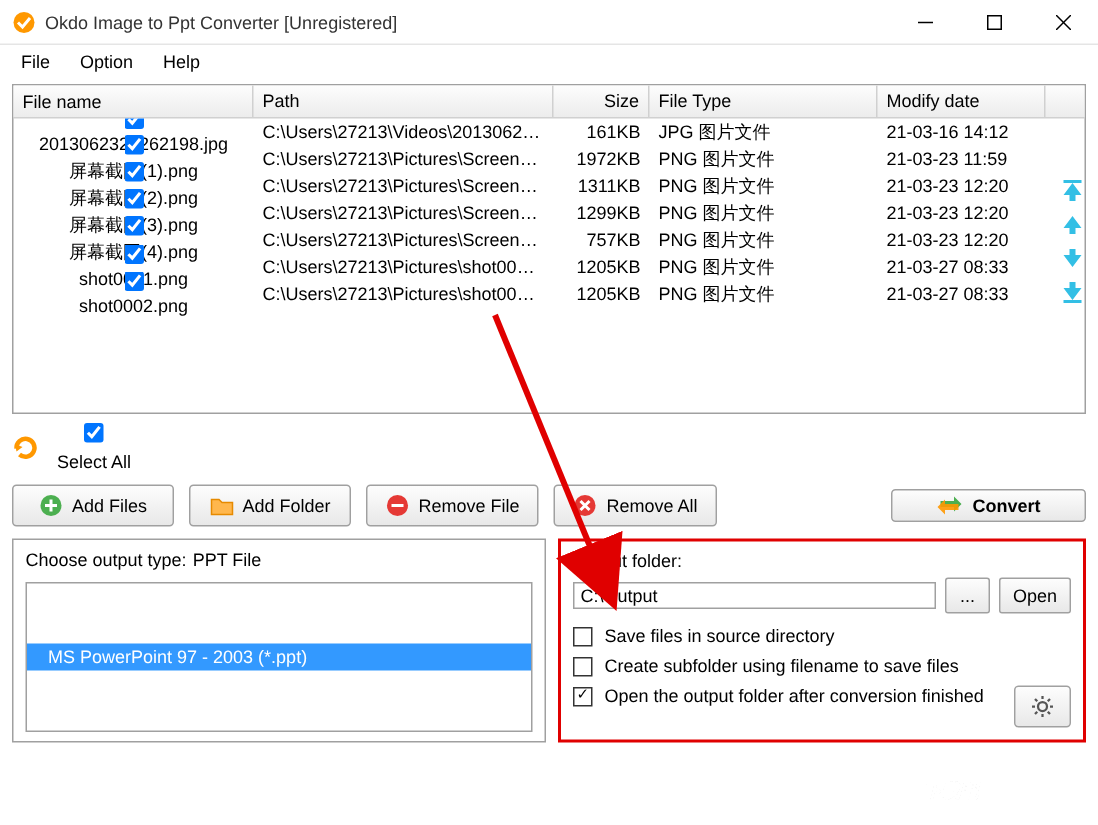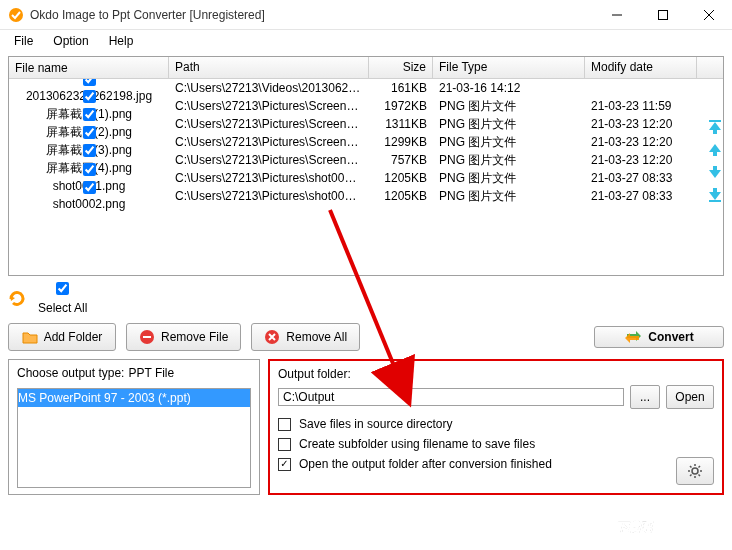--- a/index.html
+++ b/index.html
@@ -28,25 +28,25 @@
 .mid-row { display: flex; align-items: center; margin: 6px 0 8px 0; gap: 10px; }
 .orange-arrow { width: 20px; height: 18px; }
 .checkbox-row { display: flex; align-items: center; gap: 6px; flex-direction: column; }
 input[type=checkbox] { width: 13px; height: 13px; }
 .btn-row { display: flex; gap: 10px; align-items: center; }
 .btn { height: 28px; min-width: 108px; background: linear-gradient(#fdfdfd,#e8e8e8); border: 1px solid #a0a0a0; border-radius: 3px; display: flex; align-items: center; justify-content: center; gap: 6px; padding: 0 12px; cursor: pointer; }
 .btn.big { min-width: 130px; height: 22px; font-weight: bold; font-size: 13px; }
 .spacer { flex: 1; }
 .bottom { display: flex; gap: 8px; margin-top: 8px; }
 .panel { border: 1px solid #a0a0a0; padding: 6px 8px; }
-.panel-left { width: 252px; }
+.panel-left { width: 356px; }
 .panel-right { flex: 1; border: 2px solid #e00000; position: relative; }
 .label { margin-bottom: 4px; display: block; }
 .listbox { border: 1px solid #a0a0a0; height: 100px; background: #fff; }
-.listitem { background: #3399ff; color: #fff; padding: 2px 0; }
+.listitem { background: #3399ff; color: #fff; padding: 2px 14px; margin-top: 40px; }
 .folder-row { display: flex; gap: 6px; align-items: center; margin-bottom: 8px; }
 .folder-input { flex: 1; border: 1px solid #a0a0a0; height: 18px; padding: 2px 4px; background: #fff; }
 .sbtn { height: 24px; min-width: 30px; background: linear-gradient(#fdfdfd,#e8e8e8); border: 1px solid #a0a0a0; border-radius: 2px; padding: 0 8px; cursor: pointer; }
 .opt-row { display: flex; align-items: center; gap: 8px; margin: 6px 0; }
 .gearbox { position: absolute; right: 8px; bottom: 8px; width: 38px; height: 28px; border:1px solid #a0a0a0; border-radius:3px; background:linear-gradient(#fdfdfd,#e8e8e8); display:flex; align-items:center; justify-content:center;}
 .watermark { position: absolute; right: 6px; bottom: 4px; margin-left: 28px; }
 .arrow-annot { position: absolute; left: 320px; top: 200px; pointer-events: none; }
 .chk { width:13px; height:13px; border:1px solid #333; display:inline-flex; align-items:center; justify-content:center; font-size:10px; line-height:1; background:#fff;}
 </style>
 </head>
@@ -95,20 +95,21 @@
         <div class="th col-date">Modify date</div>
       </div>
       <div class="tbody" id="tbody">
           <div class="trow">
             <div class="td col-name">
               <input type="checkbox" checked="" style="">
               <span>2013062320262198.jpg</span>
             </div>
             <div class="td col-path">C:\Users\27213\Videos\2013062320...</div>
             <div class="td col-size">161KB</div>
+            <div class="td col-type">JPG 图片文件</div>
             <div class="td col-date">21-03-16 14:12</div>
           </div>
           <div class="trow">
             <div class="td col-name">
               <input type="checkbox" checked="" style="">
               <span>屏幕截图(1).png</span>
             </div>
             <div class="td col-path">C:\Users\27213\Pictures\Screenshot...</div>
             <div class="td col-size">1972KB</div>
             <div class="td col-type">PNG 图片文件</div>
@@ -189,20 +190,27 @@
         <path d="M3 9 A6 6 0 1 1 5 13" fill="none" stroke="#ff9800" stroke-width="3"></path>
         <path d="M2 6 L3 11 L7 8 Z" fill="#ff9800"></path>
       </svg>
     <div class="checkbox-row">
       <input type="checkbox" checked="" style="">
       <span>Select All</span>
     </div>
   </div>
 
   <div class="btn-row">
+    <div class="btn">
+      <svg width="16" height="16">
+          <circle cx="8" cy="8" r="7" fill="#4caf50"></circle>
+          <path d="M8 4 V12 M4 8 H12" stroke="#fff" stroke-width="2"></path>
+        </svg>
+      <span>Add Files</span>
+    </div>
     <div class="btn">
       <svg width="16" height="16">
           <path d="M1 4 L6 4 L8 6 L15 6 L15 14 L1 14 Z" fill="#ffb74d" stroke="#e68a00"></path>
         </svg>
       <span>Add Folder</span>
     </div>
     <div class="btn">
       <svg width="16" height="16">
           <circle cx="8" cy="8" r="7" fill="#e53935"></circle>
           <rect x="4" y="7" width="8" height="2" fill="#fff"></rect>

